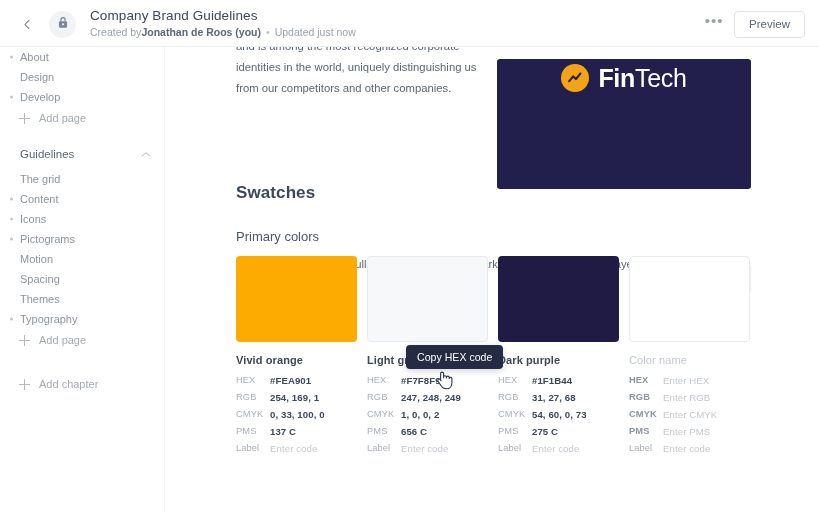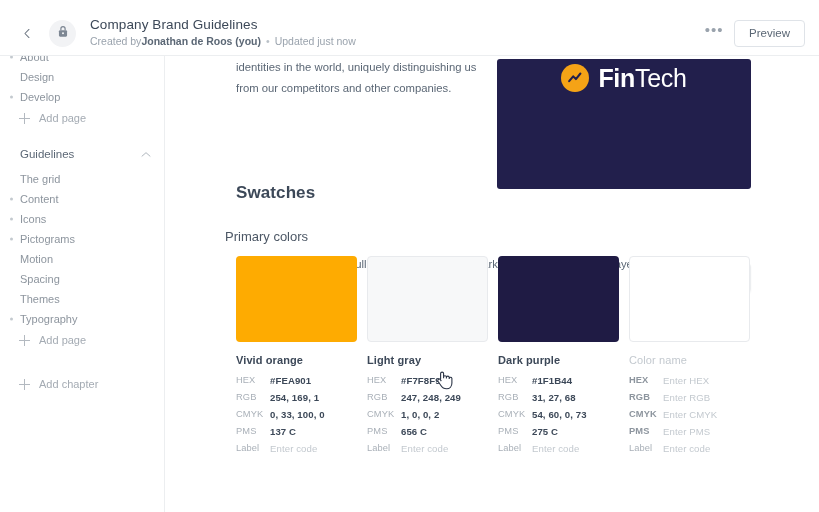--- a/index.html
+++ b/index.html
@@ -7,21 +7,21 @@
     width: 819px; height: 512px;
     font-family: "Liberation Sans", sans-serif;
     background: #ffffff;
     overflow: hidden;
     -webkit-font-smoothing: antialiased;
   }
   #app { position: relative; width: 819px; height: 512px; background: #fff; }
 
   
   .header {
-    position: absolute; top: 11px; left: 0;
+    position: absolute; top: 2px; left: 0;
     width: 819px; height: 45px;
     background: #ffffff;
     border-bottom: 1px solid #eceef0;
     display: flex; align-items: center;
     z-index: 40;
   }
   .back-btn {
     width: 30px; height: 30px; margin-left: 12px;
     display: flex; align-items: center; justify-content: center;
     border-radius: 4px; cursor: pointer;
@@ -133,21 +133,21 @@
   }
   .logo-text { font-size: 25px; color: #ffffff; letter-spacing: -.3px; line-height: 28px; }
   .logo-text b { font-weight: 700; }
   .logo-text span { font-weight: 400; }
 
   .h-swatches {
     position: absolute; top: 138px; left: 71px;
     font-size: 17px; font-weight: 700; color: #3c4858; letter-spacing: .1px;
   }
   .h-primary {
-    position: absolute; top: 184px; left: 60px;
+    position: absolute; top: 184px; left: 71px;
     font-size: 13px; color: #4c5765; font-weight: 400;
   }
   .p-desc {
     position: absolute; top: 210px; left: 71px;
     font-size: 11.3px; color: #5b6775; line-height: 18px;
   }
 
   
   .swatch-toolbar {
     position: absolute; top: 218px; left: 505px;
@@ -416,20 +416,21 @@
             <span class="k">Label</span>
             <span class="v ph">Enter code</span>
           </div>
         </div>
 
       </div>
 
     </div>
   </div>
 
+  <div class="tooltip">Copy HEX code</div>
 
   <span class="cursor-hand">
     <svg width="17" height="21" viewBox="0 0 17 21" fill="none">
       <path d="M4.6 9.2V3.6a1.5 1.5 0 0 1 3 0v4.6m0-1.1a1.4 1.4 0 0 1 2.8 0v1.3m0-.9a1.4 1.4 0 0 1 2.8 0v1.6m0-.8a1.4 1.4 0 0 1 2.7 0v4.6c0 3.2-2 5.9-5.3 5.9-3.2 0-4.6-1.4-5.7-3.3L2 11.2a1.4 1.4 0 0 1 2.4-1.5l.9 1.4" fill="#ffffff" stroke="#2b3446" stroke-width="1.1" stroke-linejoin="round"></path>
     </svg>
   </span>
 
 </div>
 
 </body></html>

